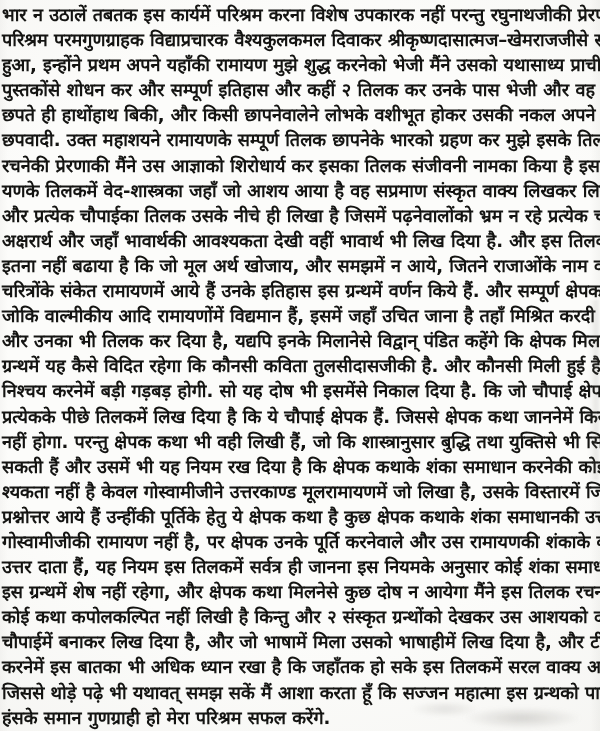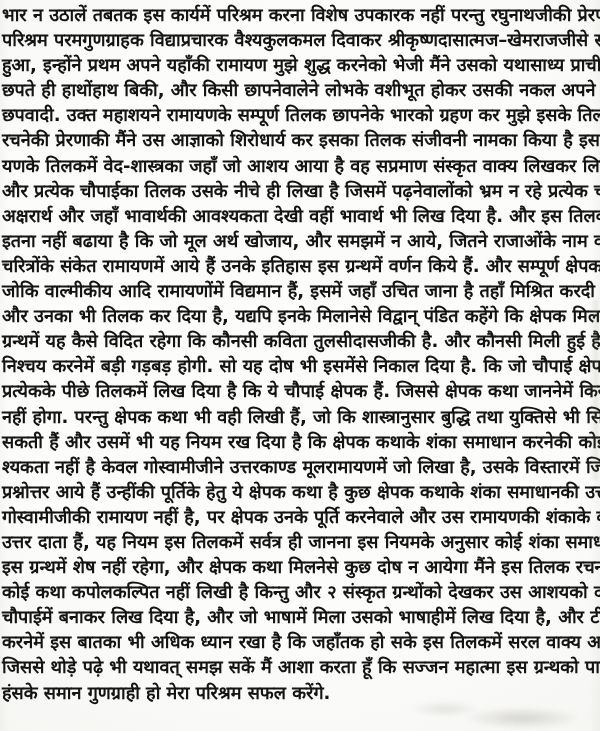--- a/index.html
+++ b/index.html
@@ -65,20 +65,21 @@
     }
   </style>
 </head>
 <body>
 
 <div class="page">
   <div class="text-block">
     <div class="line">भार न उठालें तबतक इस कार्यमें परिश्रम करना विशेष उपकारक नहीं परन्तु रघुनाथजीकी प्रेरणासे</div>
     <div class="line">परिश्रम परमगुणग्राहक विद्याप्रचारक वैश्यकुलकमल दिवाकर श्रीकृष्णदासात्मज–खेमराजजीसे सफल</div>
     <div class="line">हुआ, इन्होंने प्रथम अपने यहाँकी रामायण मुझे शुद्ध करनेको भेजी मैंने उसको यथासाध्य प्राचीन</div>
+    <div class="line">पुस्तकोंसे शोधन कर और सम्पूर्ण इतिहास और कहीं २ तिलक कर उनके पास भेजी और वह</div>
     <div class="line">छपते ही हाथोंहाथ बिकी, और किसी छापनेवालेने लोभके वशीभूत होकर उसकी नकल अपने यहाँ</div>
     <div class="line">छपवादी. उक्त महाशयने रामायणके सम्पूर्ण तिलक छापनेके भारको ग्रहण कर मुझे इसके तिलक</div>
     <div class="line">रचनेकी प्रेरणाकी मैंने उस आज्ञाको शिरोधार्य कर इसका तिलक संजीवनी नामका किया है इस रामा-</div>
     <div class="line">यणके तिलकमें वेद-शास्त्रका जहाँ जो आशय आया है वह सप्रमाण संस्कृत वाक्य लिखकर लिखा है</div>
     <div class="line">और प्रत्येक चौपाईका तिलक उसके नीचे ही लिखा है जिसमें पढ़नेवालोंको भ्रम न रहे प्रत्येक चौपाईका</div>
     <div class="line">अक्षरार्थ और जहाँ भावार्थकी आवश्यकता देखी वहीं भावार्थ भी लिख दिया है. और इस तिलकको</div>
     <div class="line">इतना नहीं बढाया है कि जो मूल अर्थ खोजाय, और समझमें न आये, जितने राजाओंके नाम वा</div>
     <div class="line">चरित्रोंके संकेत रामायणमें आये हैं उनके इतिहास इस ग्रन्थमें वर्णन किये हैं. और सम्पूर्ण क्षेपक कथा</div>
     <div class="line">जोकि वाल्मीकीय आदि रामायणोंमें विद्यमान हैं, इसमें जहाँ उचित जाना है तहाँ मिश्रित करदी गई है</div>
     <div class="line">और उनका भी तिलक कर दिया है, यद्यपि इनके मिलानेसे विद्वान् पंडित कहेंगे कि क्षेपक मिलाकर इस</div>

